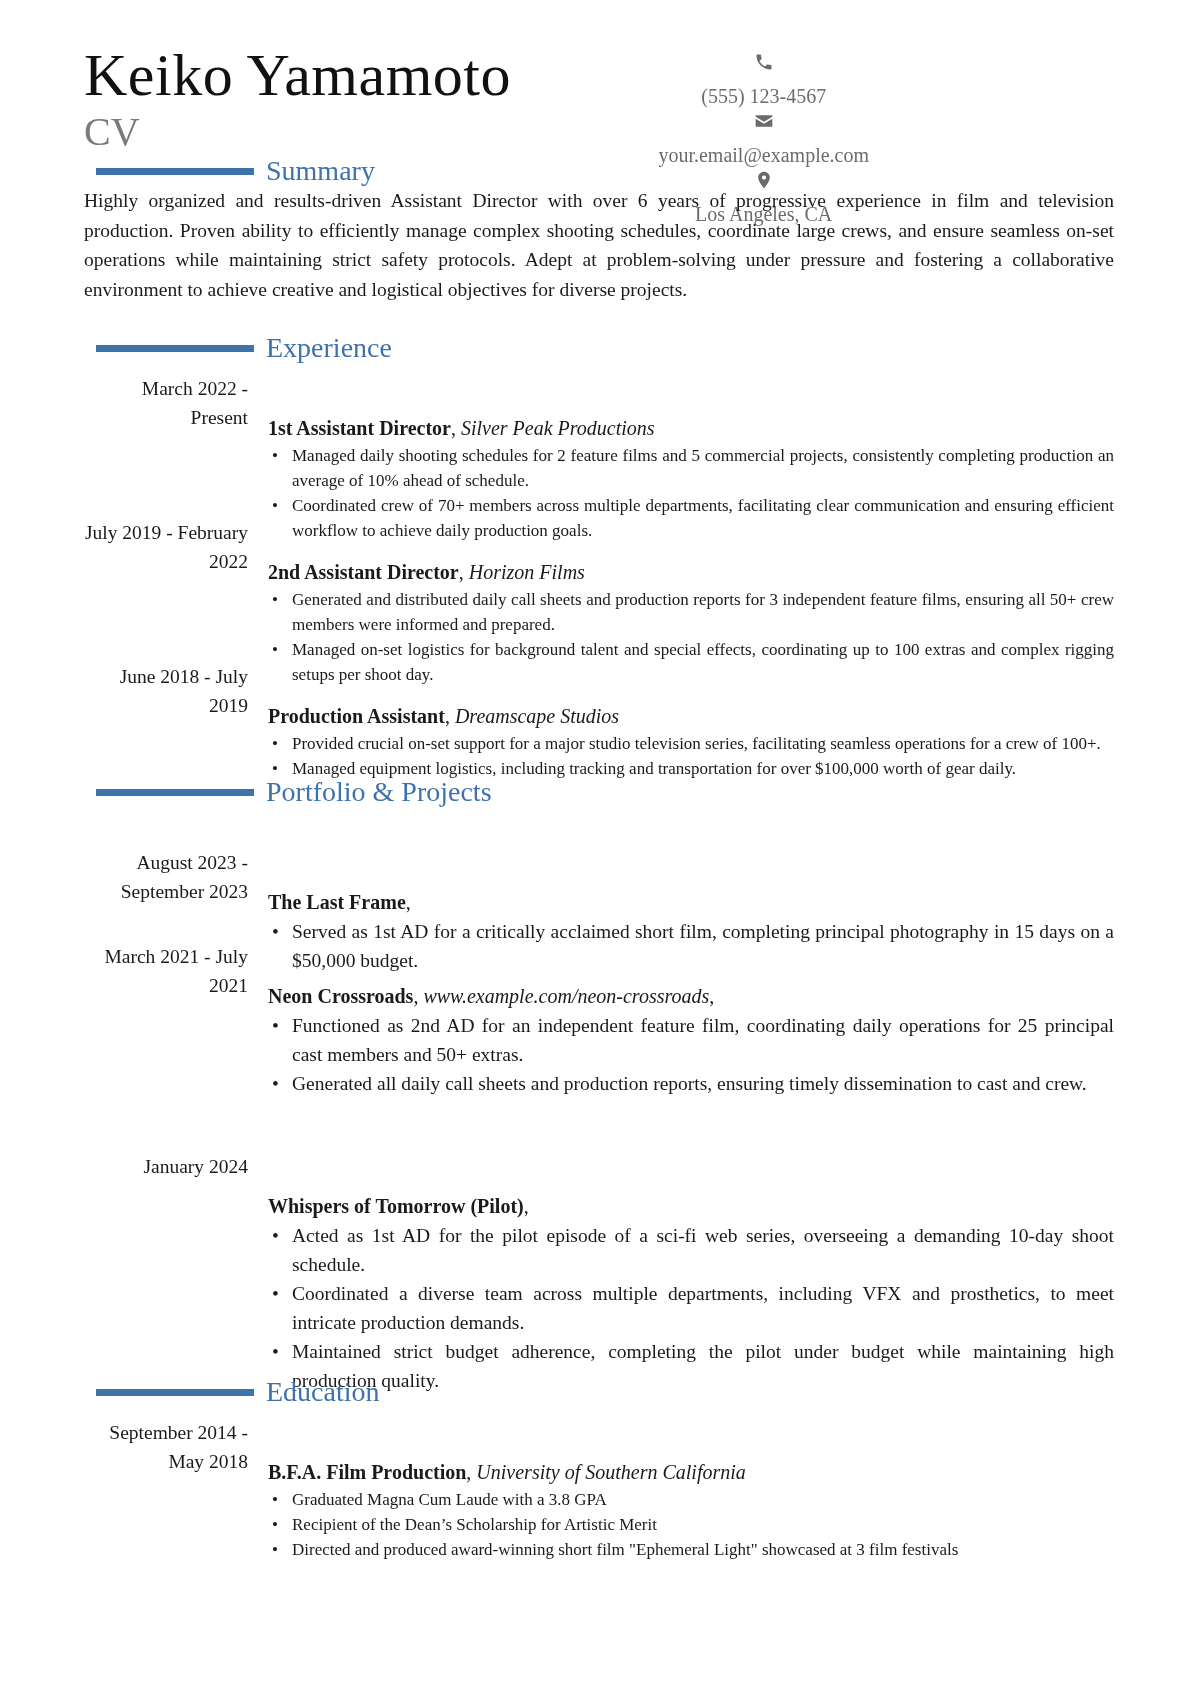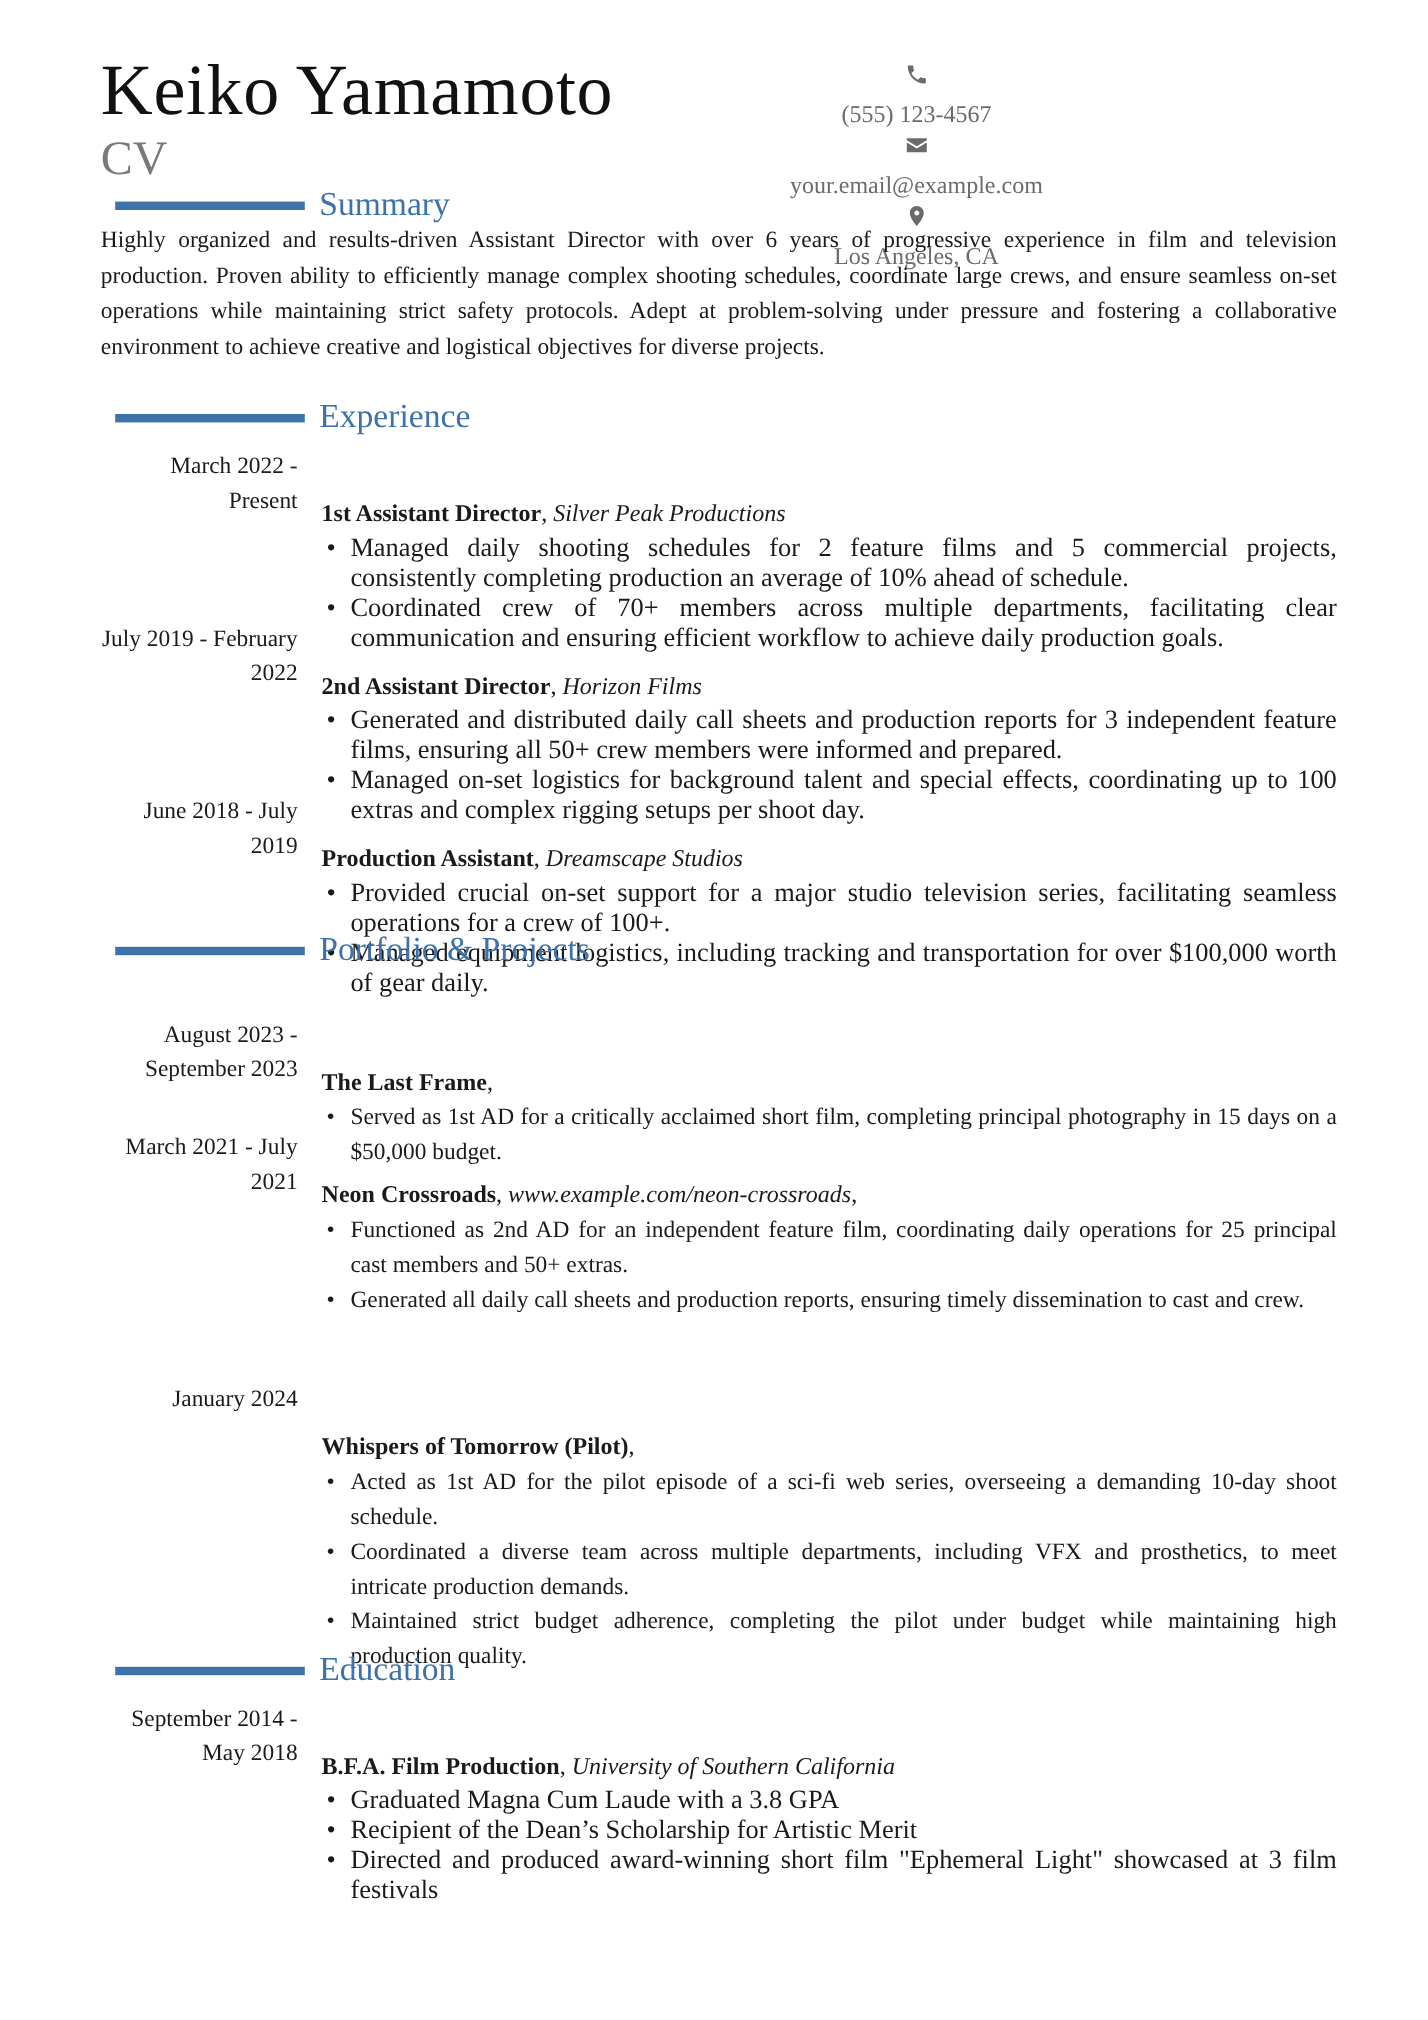--- a/index.html
+++ b/index.html
@@ -63,21 +63,21 @@
     .entry-title i { font-style: italic; }
     ul.bullets { list-style: none; }
     ul.bullets li {
       position: relative; padding-left: 24px;
       font-family: "Liberation Serif", "DejaVu Serif", serif;
       text-align: justify;
     }
     ul.bullets li::before {
       content: "\2022"; position: absolute; left: 4px; top: 0;
     }
-    .small li { font-size: 22px; line-height: 25px; }
+    .small li { font-size: 17px; line-height: 25px; }
     .large li { font-size: 19.5px; line-height: 29px; }
   </style>
 </head>
 <body>
 
 <div class="page">
 
   <div class="name">Keiko Yamamoto</div>
   <div class="subtitle">CV</div>
 

